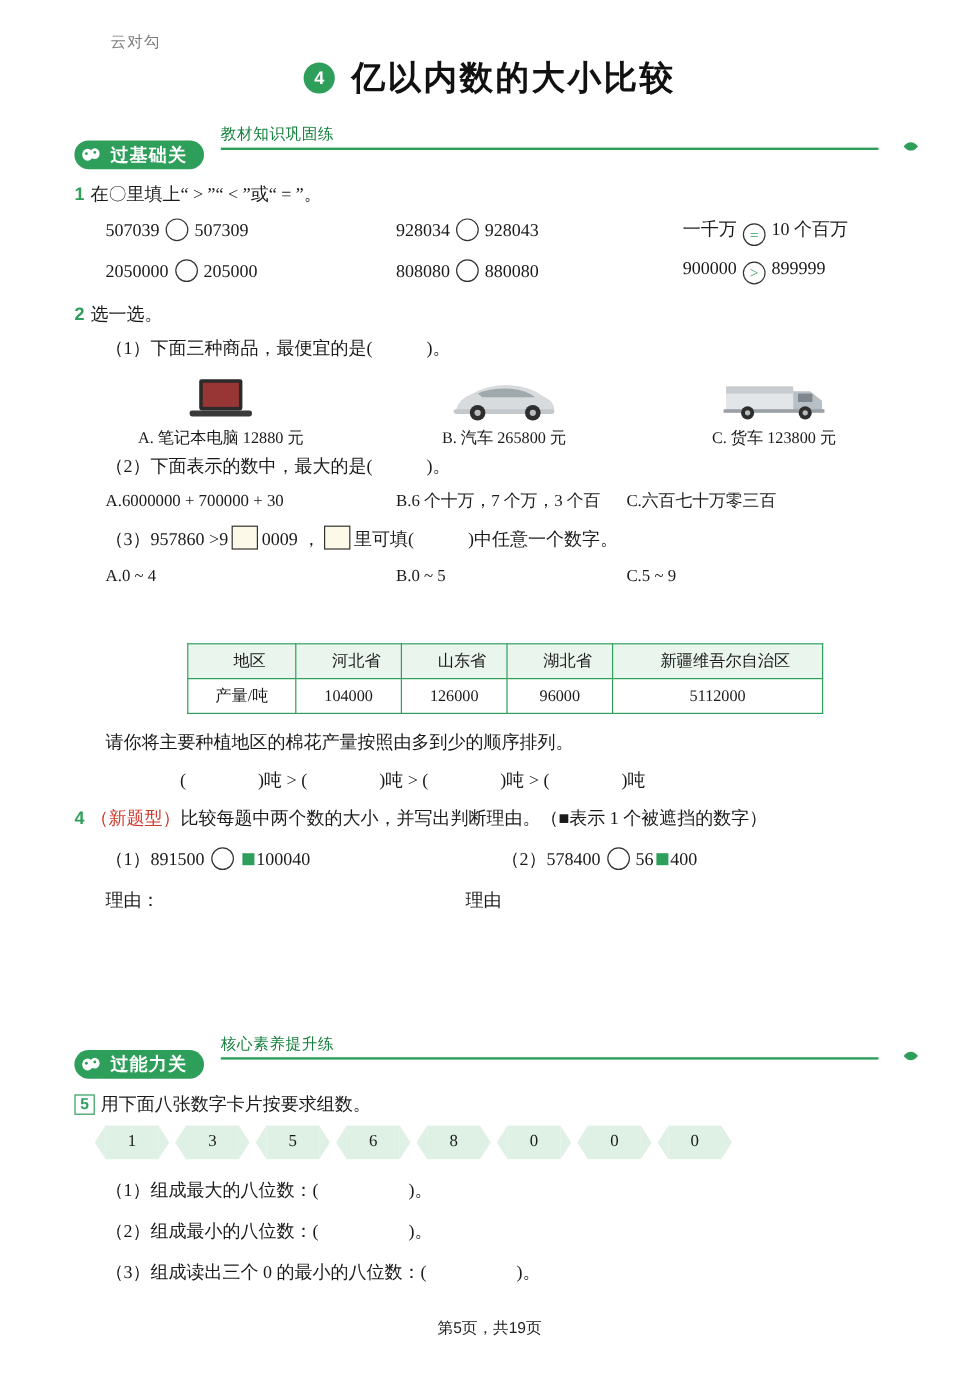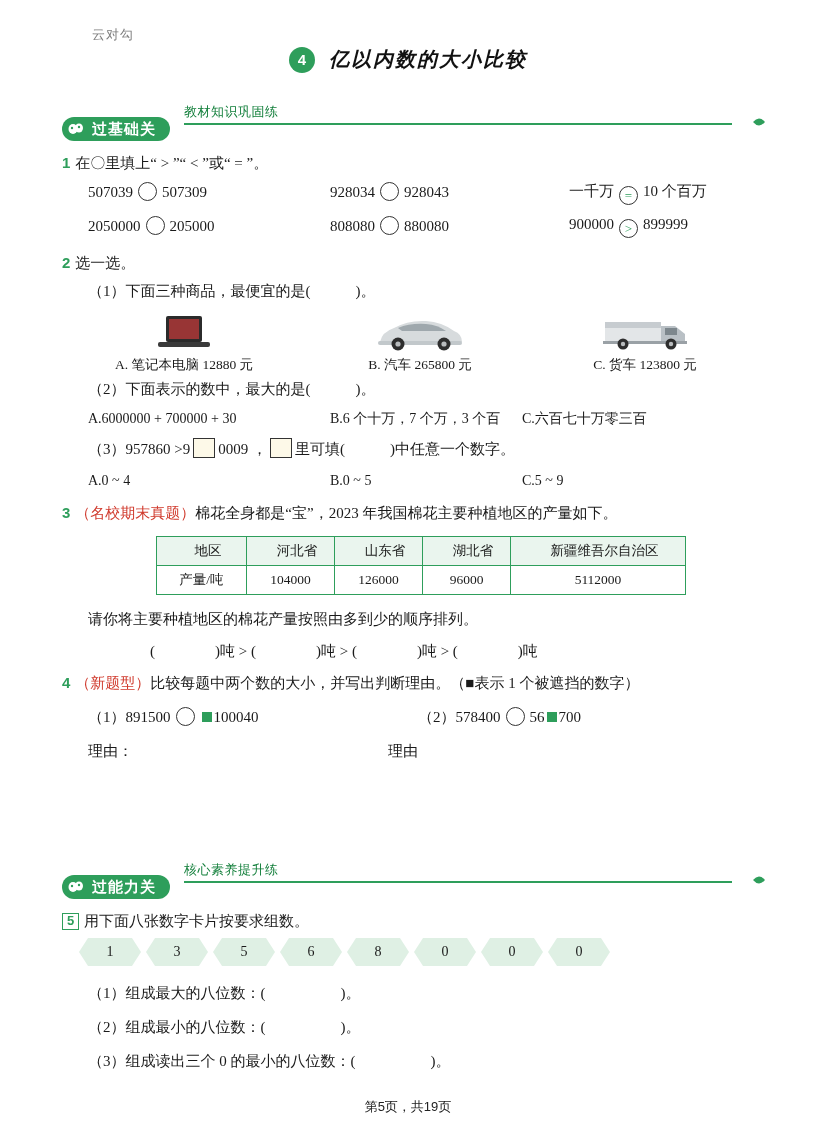--- a/index.html
+++ b/index.html
@@ -40,25 +40,24 @@
     border-radius: 50%;
     background: #2e9e5b;
     color: #fff;
     font-size: 15px;
     font-weight: bold;
     display: flex; align-items: center; justify-content: center;
     font-family: "Liberation Sans", sans-serif;
     margin-right: 14px;
   }
   .title-text {
-    font-size: 20px;
+    font-size: 28px;
     font-weight: bold;
     letter-spacing: 2px;
     color: #111;
-    font-style: italic;
   }
   
   .sec {
     position: absolute;
     left: 62px;
     width: 690px;
     height: 26px;
   }
   .sec .tag {
     position: absolute;
@@ -320,23 +319,20 @@
   <div class="q optlabel" style="left:330px; top:408px;">B.6 个十万，7 个万，3 个百</div>
   <div class="q optlabel" style="left:522px; top:408px;">C.六百七十万零三百</div>
 
   <div class="q" style="left:88px; top:438px;">
     <span>（3）957860 &gt;9</span><span class="blank-box"></span><span>0009 ，</span><span class="blank-box"></span><span>里可填(　　　)中任意一个数字。</span>
   </div>
   <div class="q optlabel" style="left:88px; top:470px;text-align:center;">A.0 ~ 4</div>
   <div class="q optlabel" style="left:330px; top:470px;">B.0 ~ 5</div>
   <div class="q optlabel" style="left:522px; top:470px;">C.5 ~ 9</div>
 
-  <div class="q" style="left:62px; top:502px;">
-    <span class="qnum">3</span><span class="red">（名校期末真题）</span><span>棉花全身都是“宝”，2023 年我国棉花主要种植地区的产量如下。</span>
-  </div>
 
   <table class="data" style="left:156px; top:536px; width:530px;">
     <thead>
       <tr>
         <td style="width:90px;">地区</td>
         <td style="width:88px;">河北省</td>
         <td style="width:88px;">山东省</td>
         <td style="width:88px;">湖北省</td>
         <td>新疆维吾尔自治区</td>
       </tr>
@@ -356,21 +352,21 @@
   <div class="q" style="left:150px; top:640px;">(　　　　)吨 &gt; (　　　　)吨 &gt; (　　　　)吨 &gt; (　　　　)吨</div>
 
   <div class="q" style="left:62px; top:672px;">
     <span class="qnum">4</span><span class="red">（新题型）</span><span>比较每题中两个数的大小，并写出判断理由。（■表示 1 个被遮挡的数字）</span>
   </div>
 
   <div class="q" style="left:88px; top:706px;">
     <span>（1）891500</span><span class="circ"></span><span class="sq"></span><span>100040</span>
   </div>
   <div class="q" style="left:418px; top:706px;">
-    <span>（2）578400</span><span class="circ"></span><span>56</span><span class="sq"></span><span>700</span>
+    <span>（2）578400</span><span class="circ"></span><span>56</span><span class="sq"></span><span>400</span>
   </div>
   <div class="q" style="left:88px; top:740px;">理由：</div>
   <div class="q" style="left:388px; top:740px;">理由</div>
 
   <div class="sec" style="top:858px;">
     <div class="tag">
       <svg class="leaf" viewBox="0 0 18 16">
         <ellipse cx="5" cy="8" rx="4.5" ry="5" fill="#ffffff"></ellipse>
         <ellipse cx="11" cy="7" rx="4" ry="4.5" fill="#ffffff"></ellipse>
         <circle cx="4" cy="7" r="1.2" fill="#2e9e5b"></circle>

